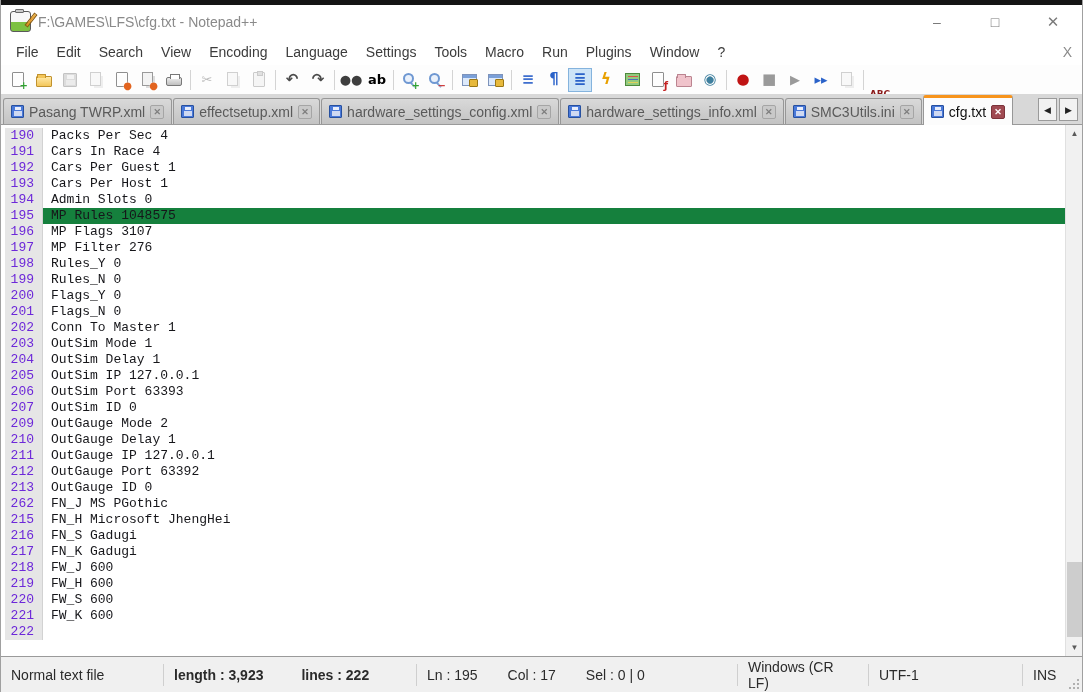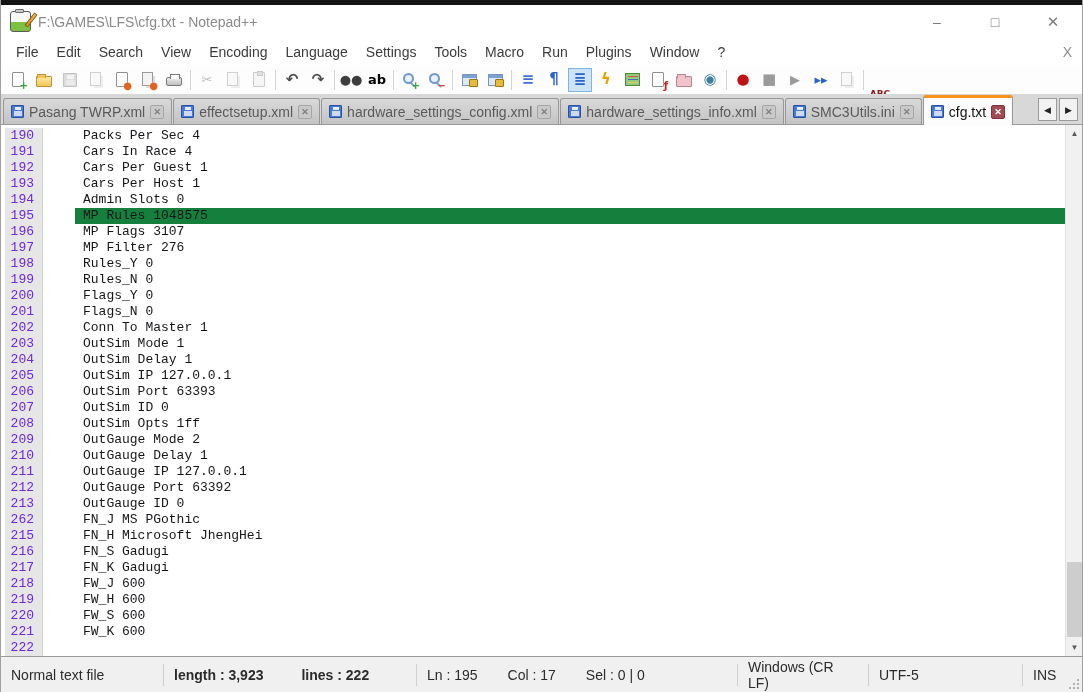--- a/index.html
+++ b/index.html
@@ -105,21 +105,21 @@
                     display:flex; align-items:center; justify-content:center; font-size:9px; color:#222; }
 
   
   .editor { flex:1 1 auto; display:flex; background:#fff; overflow:hidden; position:relative; }
   .bookmark-margin { width:4px; background:#fff; flex:0 0 auto; }
   .ed-scroll { flex:1 1 auto; padding-top:3px; overflow:hidden; }
   .ed-line { display:flex; height:16px; line-height:16px;
              font-family:"Liberation Mono", monospace; font-size:13px; }
   .ln { width:38px; flex:0 0 auto; background:#e6e6e6; color:#6d28d9; text-align:right;
         padding-right:8px; border-right:1px solid #d2d2d2; }
-  .code { flex:1 1 auto; padding-left:8px; color:#16161a; white-space:pre;margin-left:32px; }
+  .code { flex:1 1 auto; padding-left:8px; color:#16161a; white-space:pre; }
   .ed-line.current .code { background:#15803d; }
   .vscroll { width:17px; flex:0 0 auto; background:#f1f1f1; position:relative;
              border-left:1px solid #e0e0e0; }
   .vs-arrow { position:absolute; left:0; width:17px; height:17px; display:flex; align-items:center;
               justify-content:center; font-size:8px; color:#5a5a5a; }
   .vs-arrow.up { top:0; } .vs-arrow.down { bottom:0; }
   .vs-thumb { position:absolute; left:1px; width:15px; top:437px; height:75px; background:#cdcdcd; }
 
   
   .statusbar { height:36px; background:#f0f0f0; border-top:1px solid #9a9a9a; display:flex;
@@ -397,24 +397,20 @@
         </div>
         <div class="ed-line">
           <span class="ln">206</span>
           <span class="code">OutSim Port 63393</span>
         </div>
         <div class="ed-line">
           <span class="ln">207</span>
           <span class="code">OutSim ID 0</span>
         </div>
         <div class="ed-line">
-          <span class="ln">208</span>
-          <span class="code">OutSim Opts 1ff</span>
-        </div>
-        <div class="ed-line">
           <span class="ln">209</span>
           <span class="code">OutGauge Mode 2</span>
         </div>
         <div class="ed-line">
           <span class="ln">210</span>
           <span class="code">OutGauge Delay 1</span>
         </div>
         <div class="ed-line">
           <span class="ln">211</span>
           <span class="code">OutGauge IP 127.0.0.1</span>
@@ -480,19 +476,19 @@
     </div>
     <div class="sb-sep"></div>
     <div class="sb-sec sb-pos">
       <span>Ln : 195</span>
       <span>Col : 17</span>
       <span>Sel : 0 | 0</span>
     </div>
     <div class="sb-sep"></div>
     <div class="sb-sec sb-eol">Windows (CR LF)</div>
     <div class="sb-sep"></div>
-    <div class="sb-sec sb-enc">UTF-5</div>
+    <div class="sb-sec sb-enc">UTF-1</div>
     <div class="sb-sep"></div>
     <div class="sb-sec sb-ins">INS</div>
     <div class="grip"></div>
   </div>
 
 </div>
 
 </body></html>

